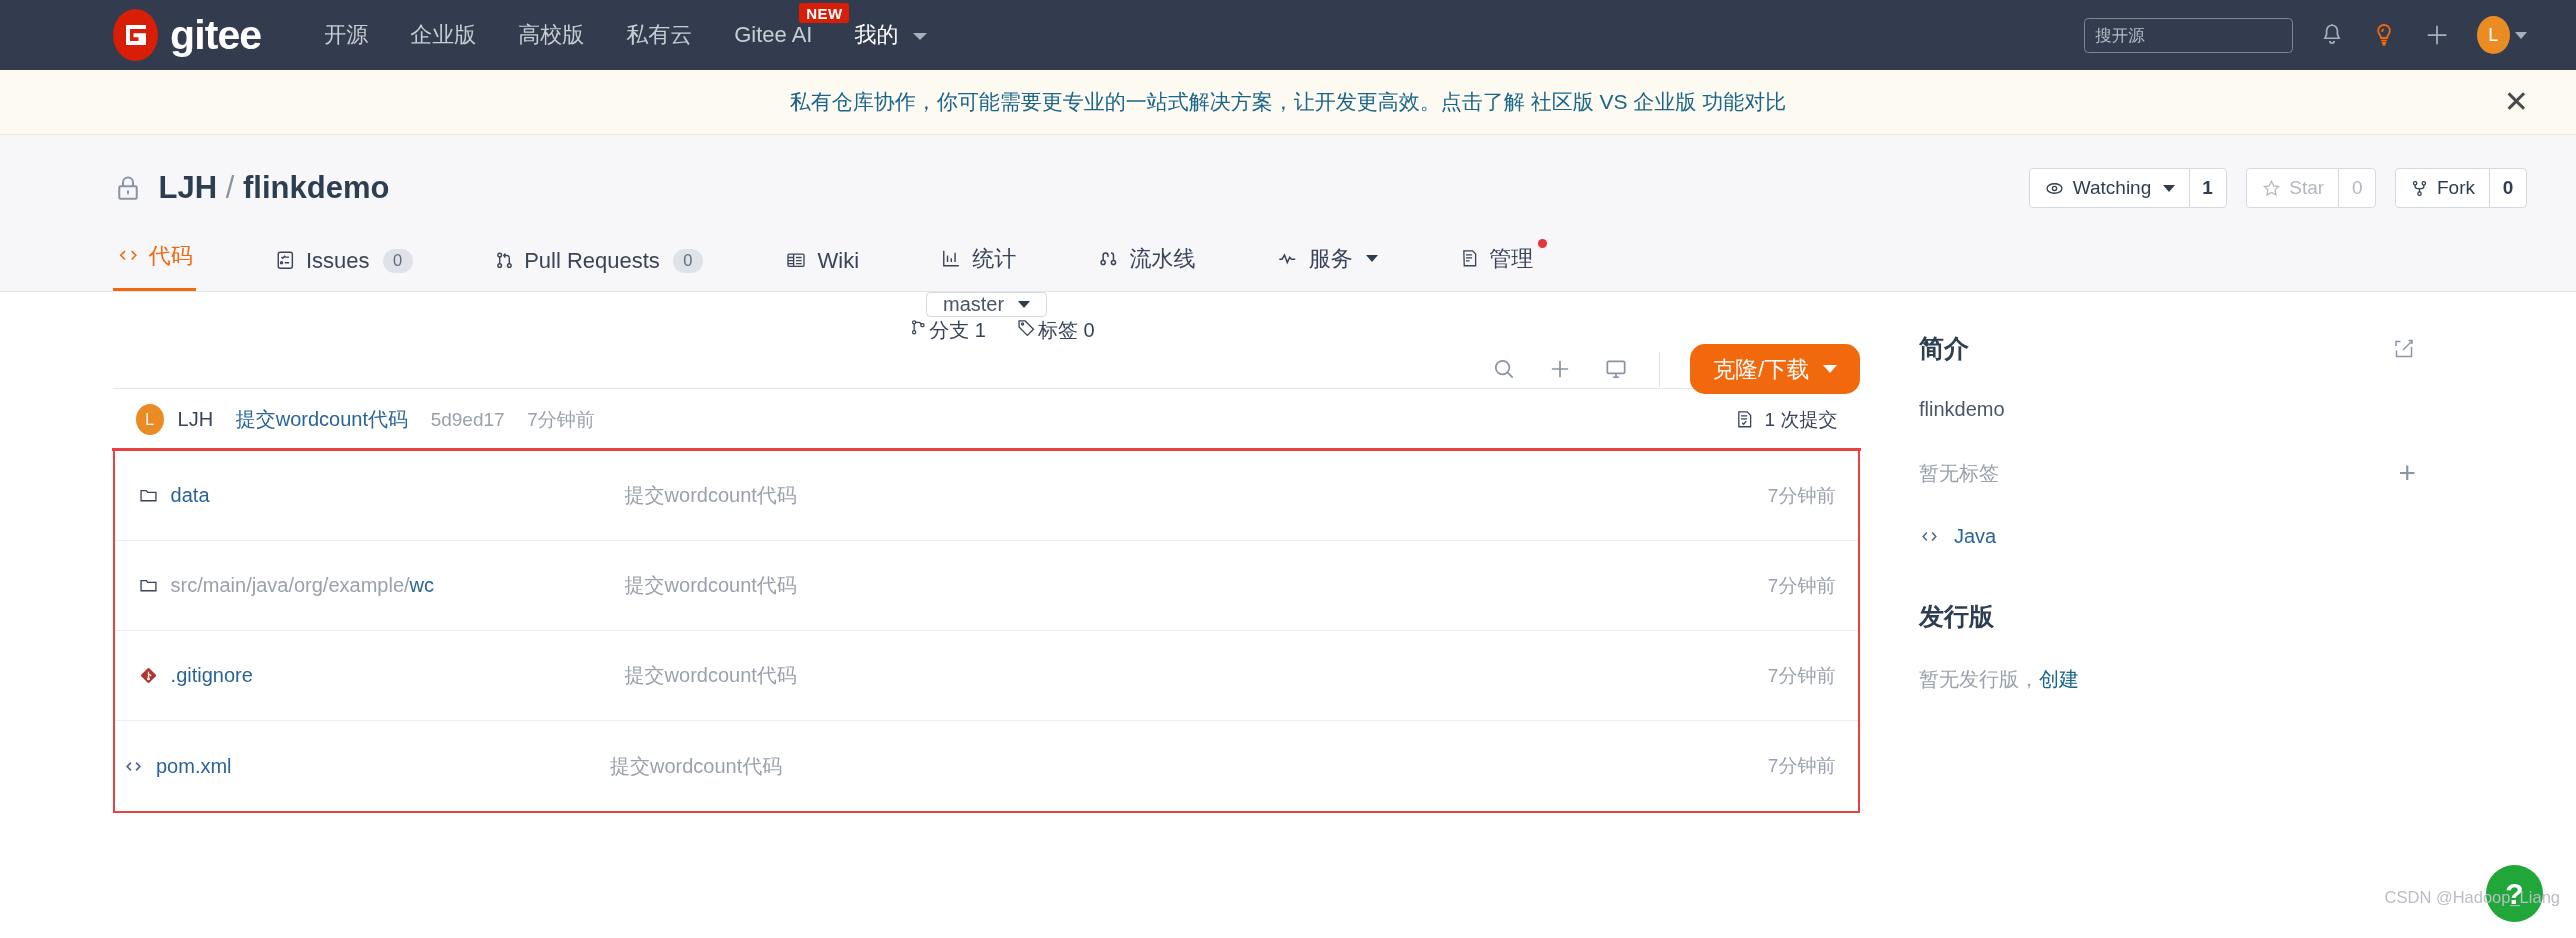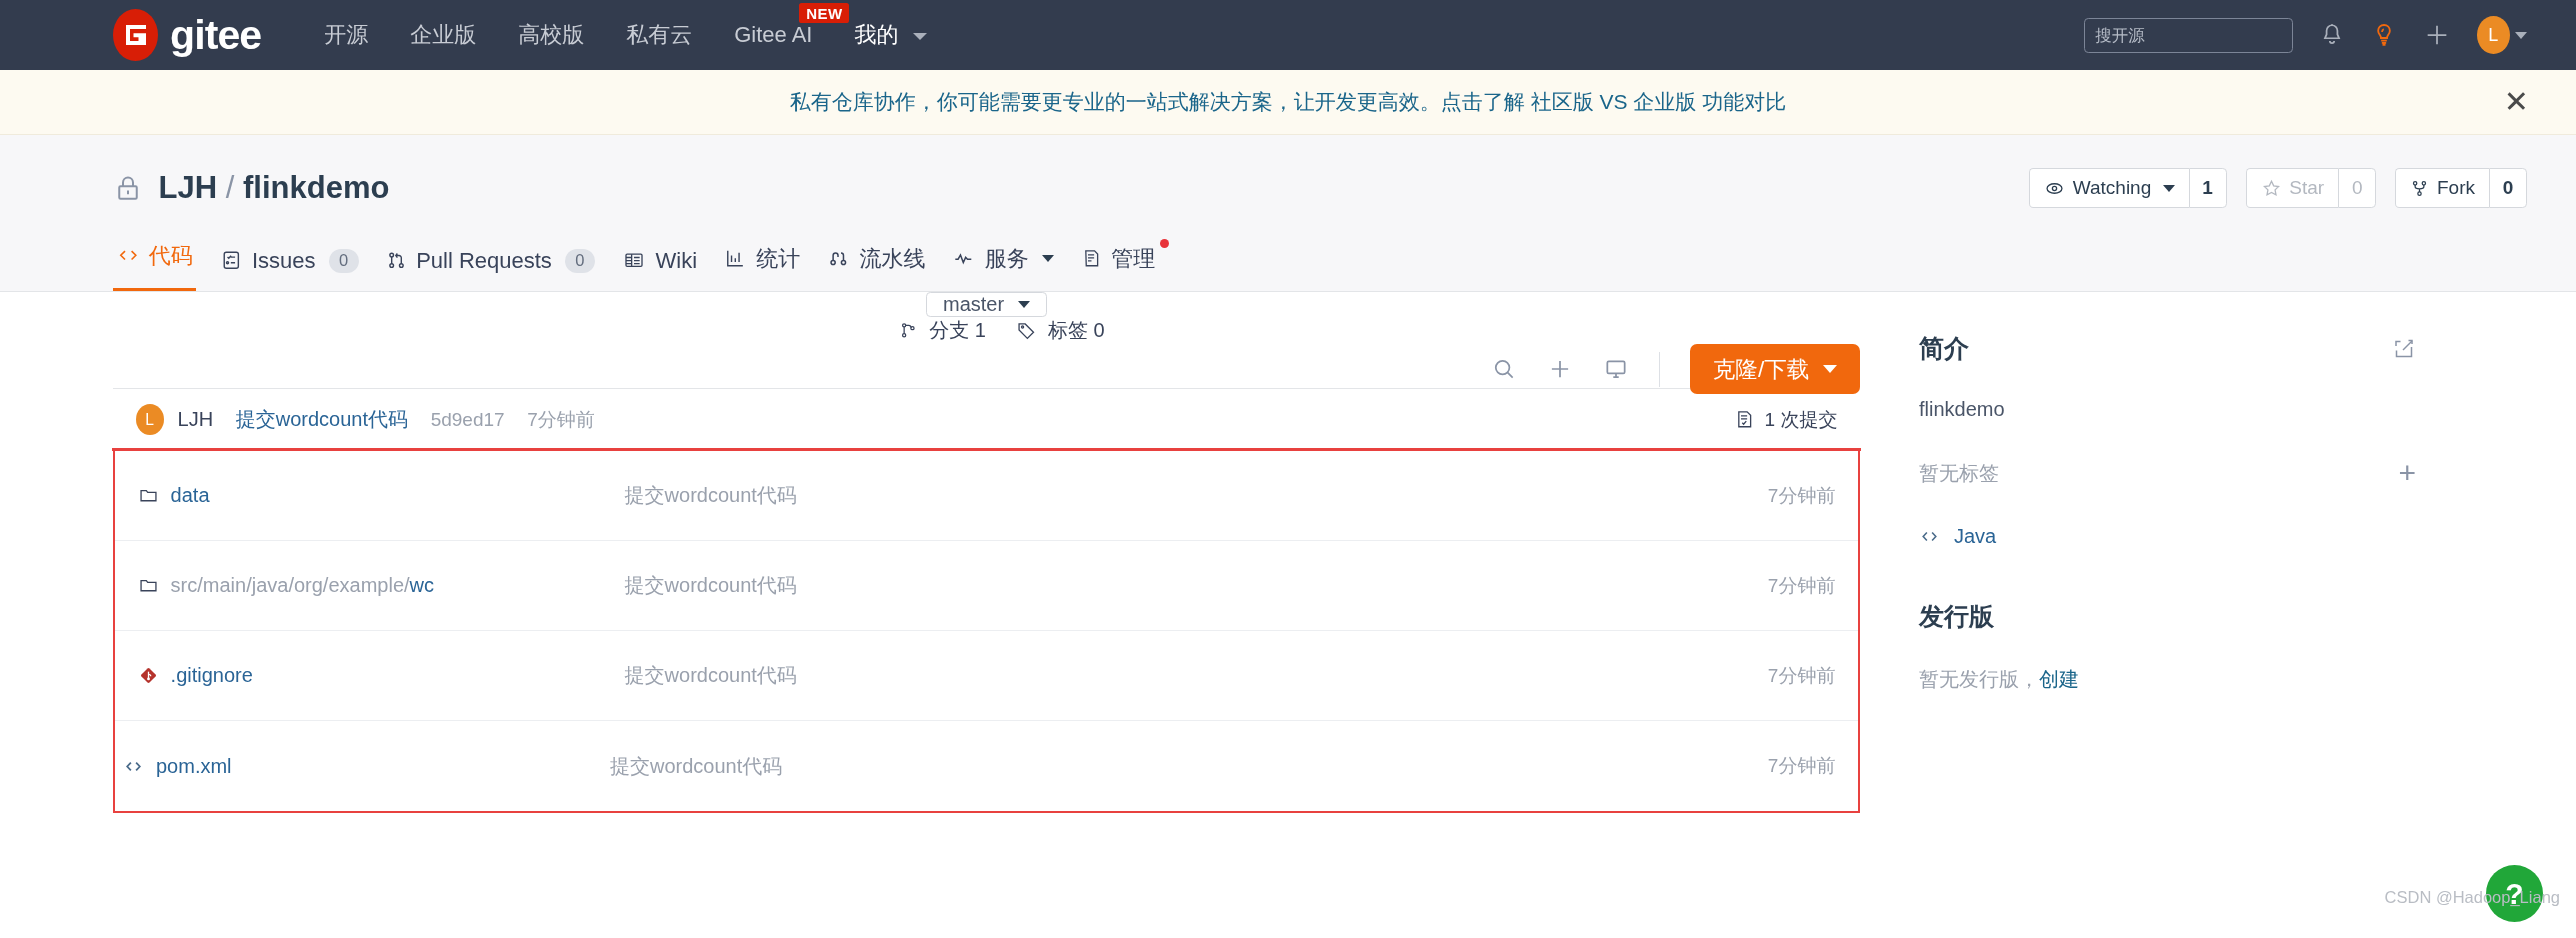--- a/index.html
+++ b/index.html
@@ -107,21 +107,21 @@
   }
   .btn-seg.muted { color: #b3b8c0; }
   .btn-seg.muted.right { color: #b3b8c0; font-weight: normal; }
   .mini-caret {
     width: 0; height: 0; border-left: 6px solid transparent;
     border-right: 6px solid transparent; border-top: 7px solid #2c3e50;
     margin-left: 3.5px;
   }
 
   
-  .tabs { display: flex; align-items: flex-end; gap: 20px; margin-top: 24px; }
+  .tabs { display: flex; align-items: flex-end; gap: 74px; margin-top: 24px; }
   .tab {
     display: flex; align-items: center; gap: 9.6px;
     padding: 8.7px 3.5px 17.4px; font-size: 22px; color: #39435a;
     cursor: pointer; position: relative; white-space: nowrap;
   }
   .tab.active { color: #f1680d; border-bottom: 3.5px solid #f1680d; }
   .tab-count {
     background: #dfe2e8; color: #636d7e; font-size: 16.5px;
     border-radius: 17.4px; padding: 2.6px 10.4px; margin-left: 3.5px;
   }
@@ -138,28 +138,28 @@
   .toolbar {
     display: flex; align-items: center; height: 96px; flex-direction: column;
   }
   .branch-btn {
     border: 0.9px solid #d5d8dd; background: #fff; border-radius: 4.3px;
     height: 45px; padding: 0 15.6px; display: flex; align-items: center;
     font-size: 20px; color: #4a5568; cursor: pointer; gap: 10.4px;
   }
   .branch-meta { display: flex; align-items: center; gap: 30px; margin-left: 31px; }
   .meta-item {
-    display: flex; align-items: center; gap: 11px;
+    display: flex; gap: 1px;
     font-size: 20px; color: #39435a; cursor: pointer;
   }
   .toolbar-right { margin-left: auto; display: flex; align-items: center; gap: 30px; }
   .tool-icon { cursor: pointer; display: flex; align-items: center; }
   .vdiv { width: 0.9px; height: 35px; background: #dde0e5; }
   .clone-btn {
-    background: #f1680d; color: #fff; border: none; border-radius: 7px;
+    background: #f1680d; color: #fff; border: none; border-radius: 15px;
     height: 50px; padding: 0 22.6px; font-size: 22.6px; cursor: pointer;
     display: flex; align-items: center; gap: 14px;
     font-family: inherit;
   }
   .clone-caret {
     width: 0; height: 0; border-left: 7.8px solid transparent;
     border-right: 7.8px solid transparent; border-top: 8.7px solid #fff;
   }
 
   

